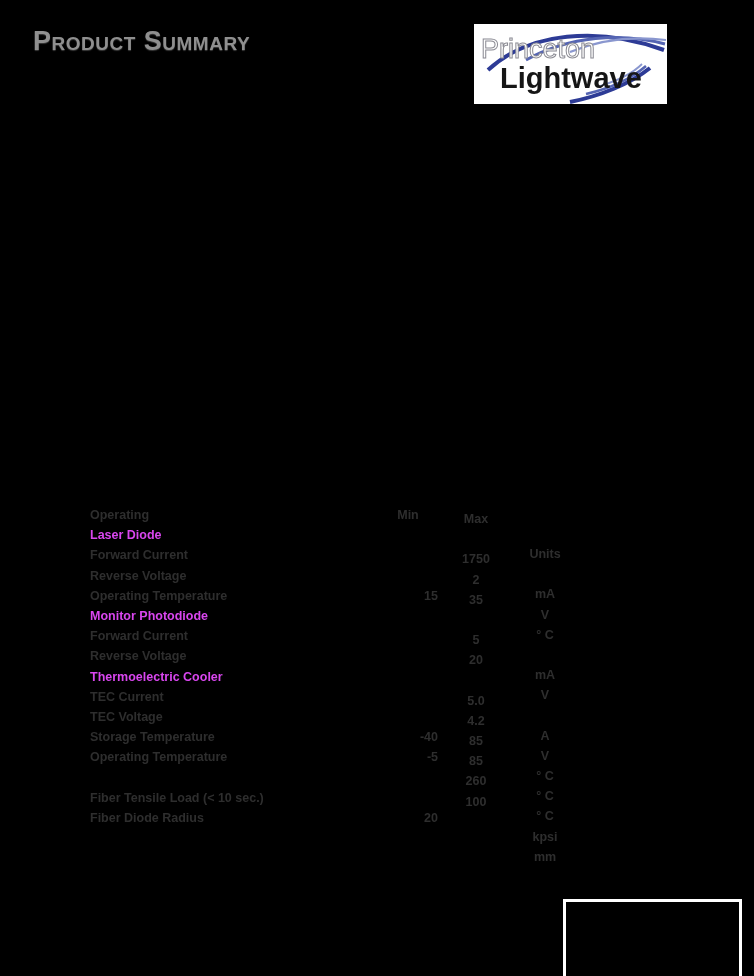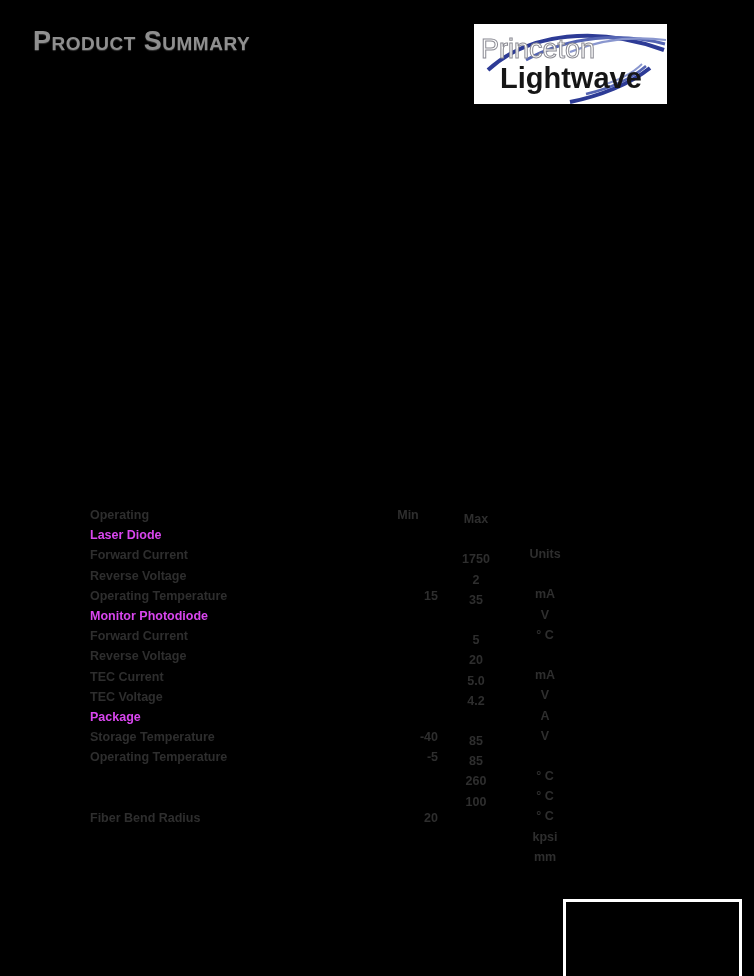--- a/index.html
+++ b/index.html
@@ -114,62 +114,63 @@
           <span class="cell-min"></span>
           <span class="cell-max">5</span>
           <span class="cell-units">mA</span>
         </div>
         <div class="trow">
           <span class="cell-label">Reverse Voltage</span>
           <span class="cell-min"></span>
           <span class="cell-max">20</span>
           <span class="cell-units">V</span>
         </div>
+        <div class="trow section">
+          <span class="cell-label">Thermoelectric Cooler</span>
+          <span class="cell-min"></span>
+          <span class="cell-max"></span>
+          <span class="cell-units"></span>
+        </div>
         <div class="trow">
           <span class="cell-label">TEC Current</span>
           <span class="cell-min"></span>
           <span class="cell-max">5.0</span>
           <span class="cell-units">A</span>
         </div>
         <div class="trow">
           <span class="cell-label">TEC Voltage</span>
           <span class="cell-min"></span>
           <span class="cell-max">4.2</span>
           <span class="cell-units">V</span>
-        </div>
-        <div class="trow section">
-          <span class="cell-label">Package</span>
-          <span class="cell-min"></span>
-          <span class="cell-max"></span>
-          <span class="cell-units"></span>
         </div>
         <div class="trow">
           <span class="cell-label">Storage Temperature</span>
           <span class="cell-min">-40</span>
           <span class="cell-max">85</span>
           <span class="cell-units">° C</span>
         </div>
         <div class="trow">
           <span class="cell-label">Operating Temperature</span>
           <span class="cell-min">-5</span>
           <span class="cell-max">85</span>
           <span class="cell-units">° C</span>
         </div>
         <div class="trow">
           <span class="cell-min"></span>
           <span class="cell-max">260</span>
           <span class="cell-units">° C</span>
         </div>
         <div class="trow">
+          <span class="cell-label">Fiber Tensile Load (&lt; 10 sec.)</span>
           <span class="cell-min"></span>
           <span class="cell-max">100</span>
           <span class="cell-units">kpsi</span>
         </div>
         <div class="trow">
-          <span class="cell-label">Fiber Bend Radius</span>
+          <span class="cell-label">Fiber Diode Radius</span>
           <span class="cell-min">20</span>
           <span class="cell-max"></span>
           <span class="cell-units">mm</span>
         </div>
       </div>
   </div>
 
   <div id="corner-box"></div>
 
 </div>

